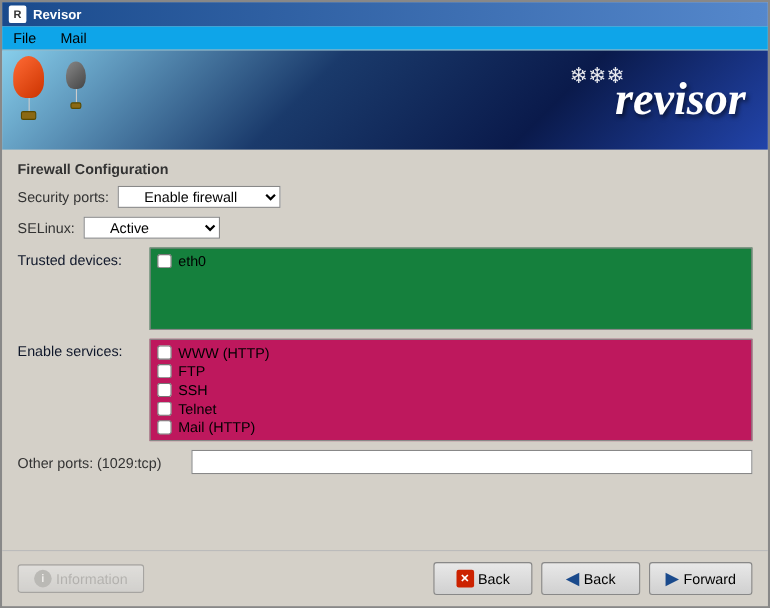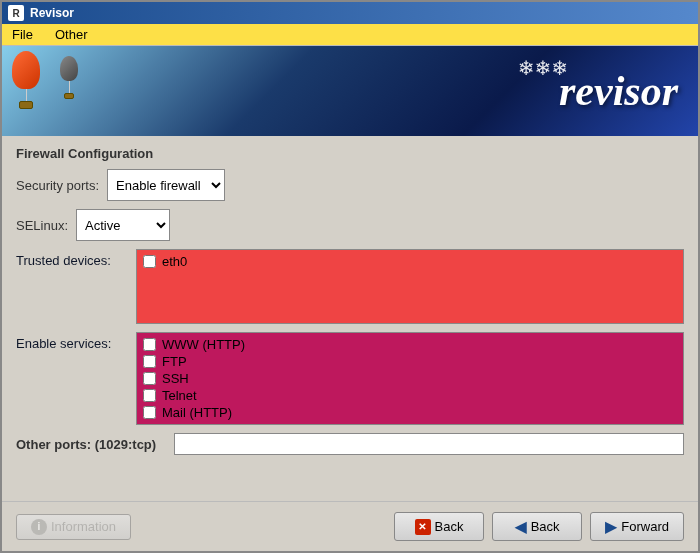--- a/index.html
+++ b/index.html
@@ -31,21 +31,21 @@
       height: 22px;
     }
     .title-bar-icon {
       width: 16px; height: 16px;
       background: #fff;
       border-radius: 2px;
       display: flex; align-items: center; justify-content: center;
       font-size: 10px; color: #333;
     }
     .menu-bar {
-      background: #fde047;
+      background: #0ea5e9;
       padding: 2px 4px;
       display: flex;
       gap: 10px;
       border-bottom: 1px solid #bbb;
       height: 22px;
       align-items: center;
     }
     .menu-item {
       padding: 2px 6px;
       cursor: pointer;
@@ -133,42 +133,42 @@
     .form-row {
       display: flex;
       align-items: center;
       gap: 8px;
     }
     .form-label {
       font-size: 13px;
       color: #333;
     }
     select {
-      padding: 1px 4px;
+      padding: 1px 19px;
       border: 1px solid #888;
       background: white;
       font-size: 13px;
-      height: 32px;
+      height: 20px;
       cursor: pointer;
     }
     .devices-section, .services-section {
       display: flex;
       align-items: flex-start;
       gap: 10px;
     }
     .devices-label, .services-label {
       font-size: 13px;
       color: #0f172a;
       min-width: 110px;
       padding-top: 4px;
     }
     .devices-box {
       flex: 1;
       border: 1px solid #888;
-      background: #ef4444;
+      background: #15803d;
       height: 75px;
       padding: 4px 6px;
     }
     .services-box {
       flex: 1;
       border: 1px solid #888;
       background: #be185d;
       padding: 4px 6px;
       display: flex;
       flex-direction: column;
@@ -187,21 +187,20 @@
     }
     .other-ports-row {
       display: flex;
       align-items: center;
       gap: 8px;
     }
     .other-ports-label {
       font-size: 13px;
       color: #333;
       min-width: 150px;
-      font-weight: bold;
     }
     .other-ports-input {
       flex: 1;
       border: 1px solid #888;
       background: white;
       height: 22px;
       padding: 1px 4px;
       font-size: 13px;
     }
     .footer {
@@ -264,21 +263,21 @@
 
 <div class="window">
 
   <div class="title-bar">
     <div class="title-bar-icon">R</div>
     <span>Revisor</span>
   </div>
 
   <div class="menu-bar">
     <div class="menu-item">File</div>
-    <div class="menu-item">Other</div>
+    <div class="menu-item">Mail</div>
   </div>
 
   <div class="banner">
     <div class="balloon-container">
       <div class="balloon">
         <div class="balloon-body"></div>
         <div class="balloon-string"></div>
         <div class="basket"></div>
       </div>
       <div class="balloon" style="margin-bottom:10px;">

